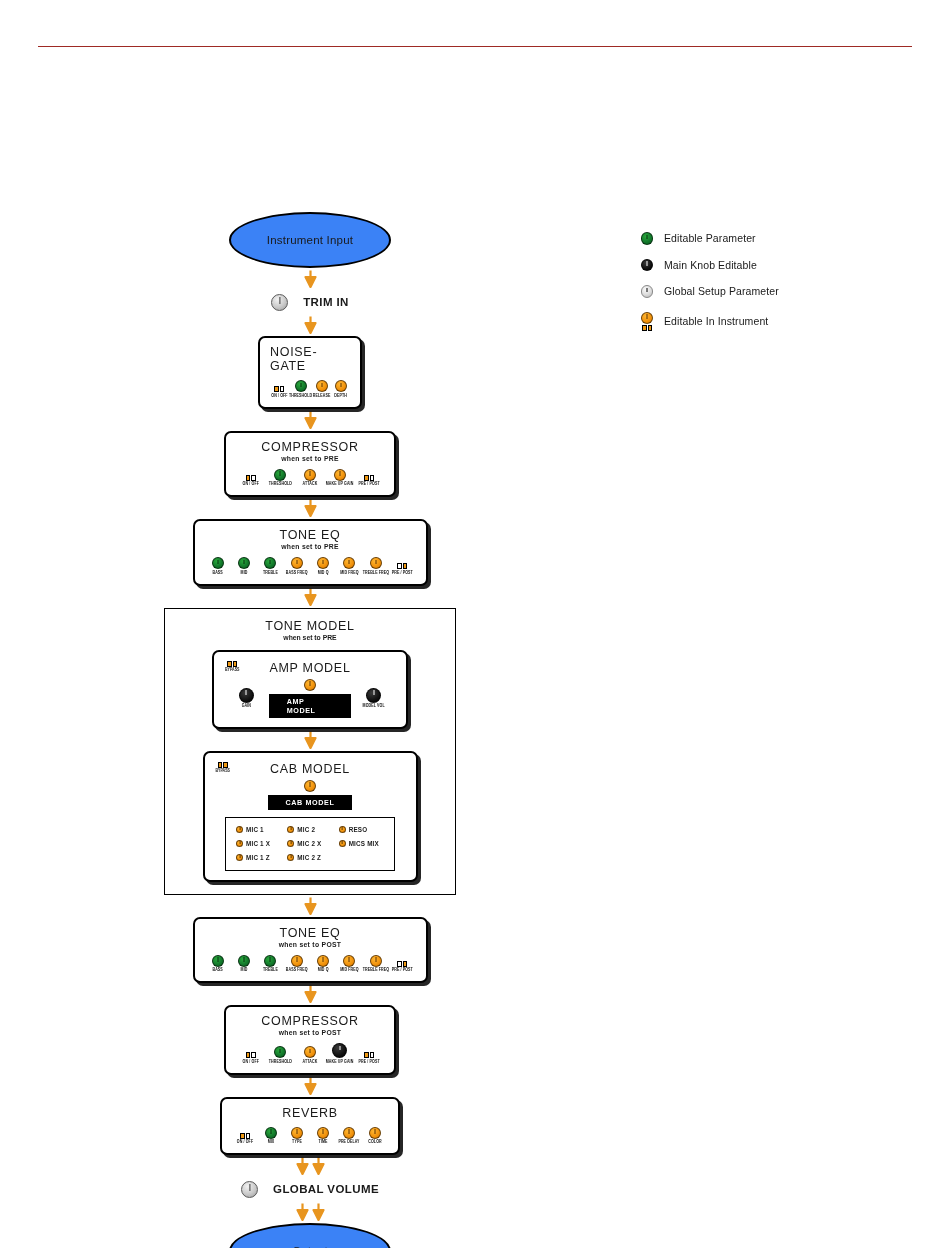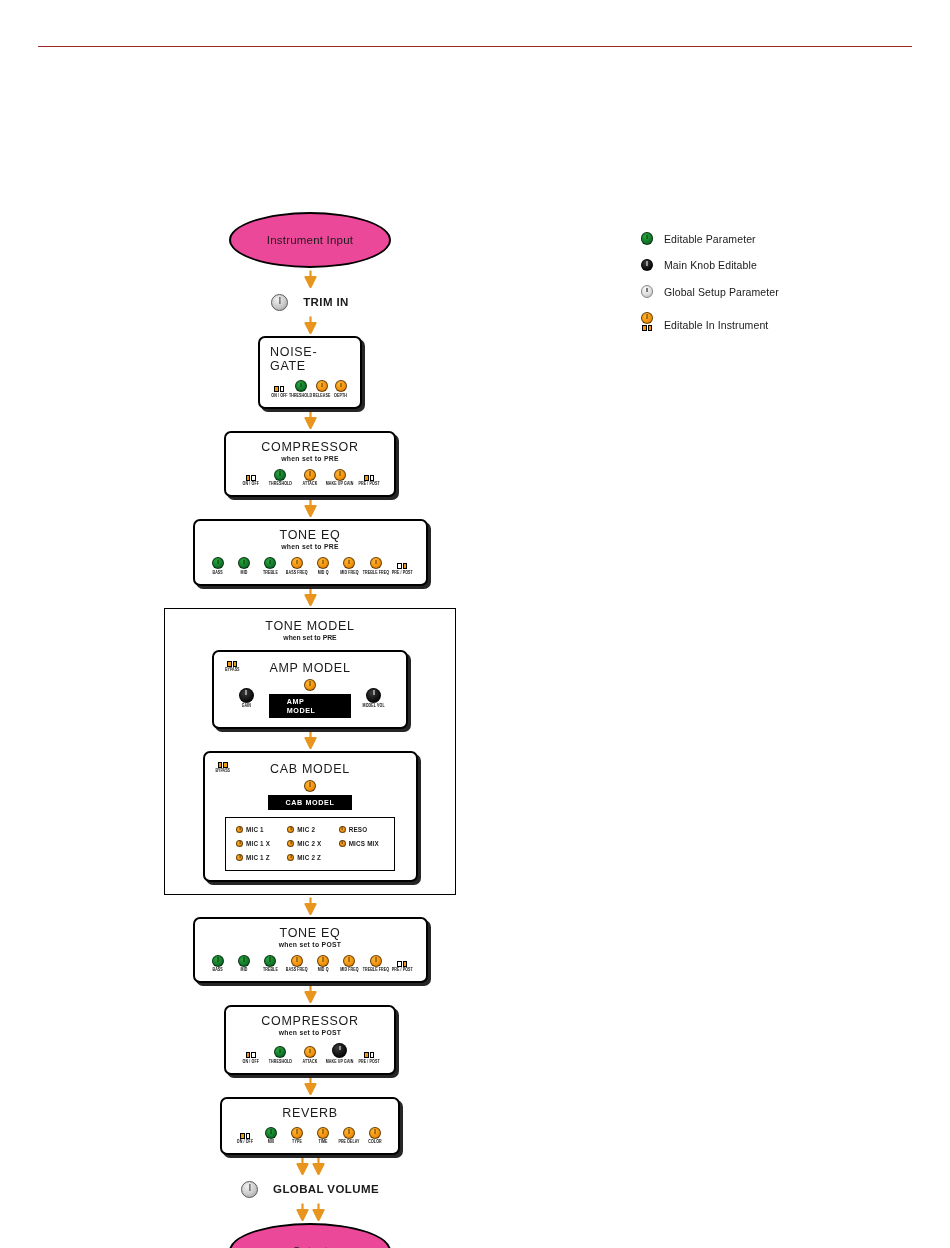--- a/index.html
+++ b/index.html
@@ -16,21 +16,21 @@
   
   .flow{
     position:absolute;left:0;top:212px;width:620px;
     display:flex;flex-direction:column;align-items:center;
   }
 
   
   .ellipse{
     width:158px;height:52px;border:2.6px solid #000;border-radius:50%;
     display:flex;align-items:center;justify-content:center;
-    font-size:11.5px;letter-spacing:.2px;background:#ec4899;
+    font-size:11.5px;letter-spacing:.2px;background:#3b82f6;
   }
 
   
   .arrow{height:22px;display:flex;align-items:center;justify-content:center;
          gap:3px;line-height:1;}
   .arrow svg{display:block;}
 
   
   .knob-node{display:flex;align-items:center;gap:15px;height:24px;}
   .knob-node .lbl{font-size:11.5px;font-weight:700;letter-spacing:.4px;}
@@ -100,21 +100,21 @@
     border:1px solid #000;background:#fff;margin-top:7px;
     display:grid;grid-template-columns:repeat(3,1fr);
     gap:7px 6px;padding:8px 10px 9px;width:170px;box-sizing:border-box;
   }
   .mic-item{display:flex;align-items:center;gap:3px;font-size:6.3px;font-weight:700;letter-spacing:.2px;}
   .mic-item .knob{width:7px;height:7px;border-width:.7px;}
   .mic-item .knob::after{top:.8px;height:2.6px;width:.8px;}
 
   
   .legend{position:absolute;left:640px;top:232px;display:flex;flex-direction:column;gap:14px;}
-  .legend-row{display:flex;align-items:flex-end;gap:10px;}
+  .legend-row{display:flex;align-items:center;gap:10px;}
   .legend-row .lg-lbl{font-size:10.5px;letter-spacing:.1px;}
   .lg-swatch{width:14px;display:flex;flex-direction:column;align-items:center;}
   .lg-swatch .knob{width:12.5px;height:12.5px;}
   .lg-swatch .toggle{margin-top:1px;}
 </style>
 </head>
 <body>
 
 <div class="page-rule"></div>
 

